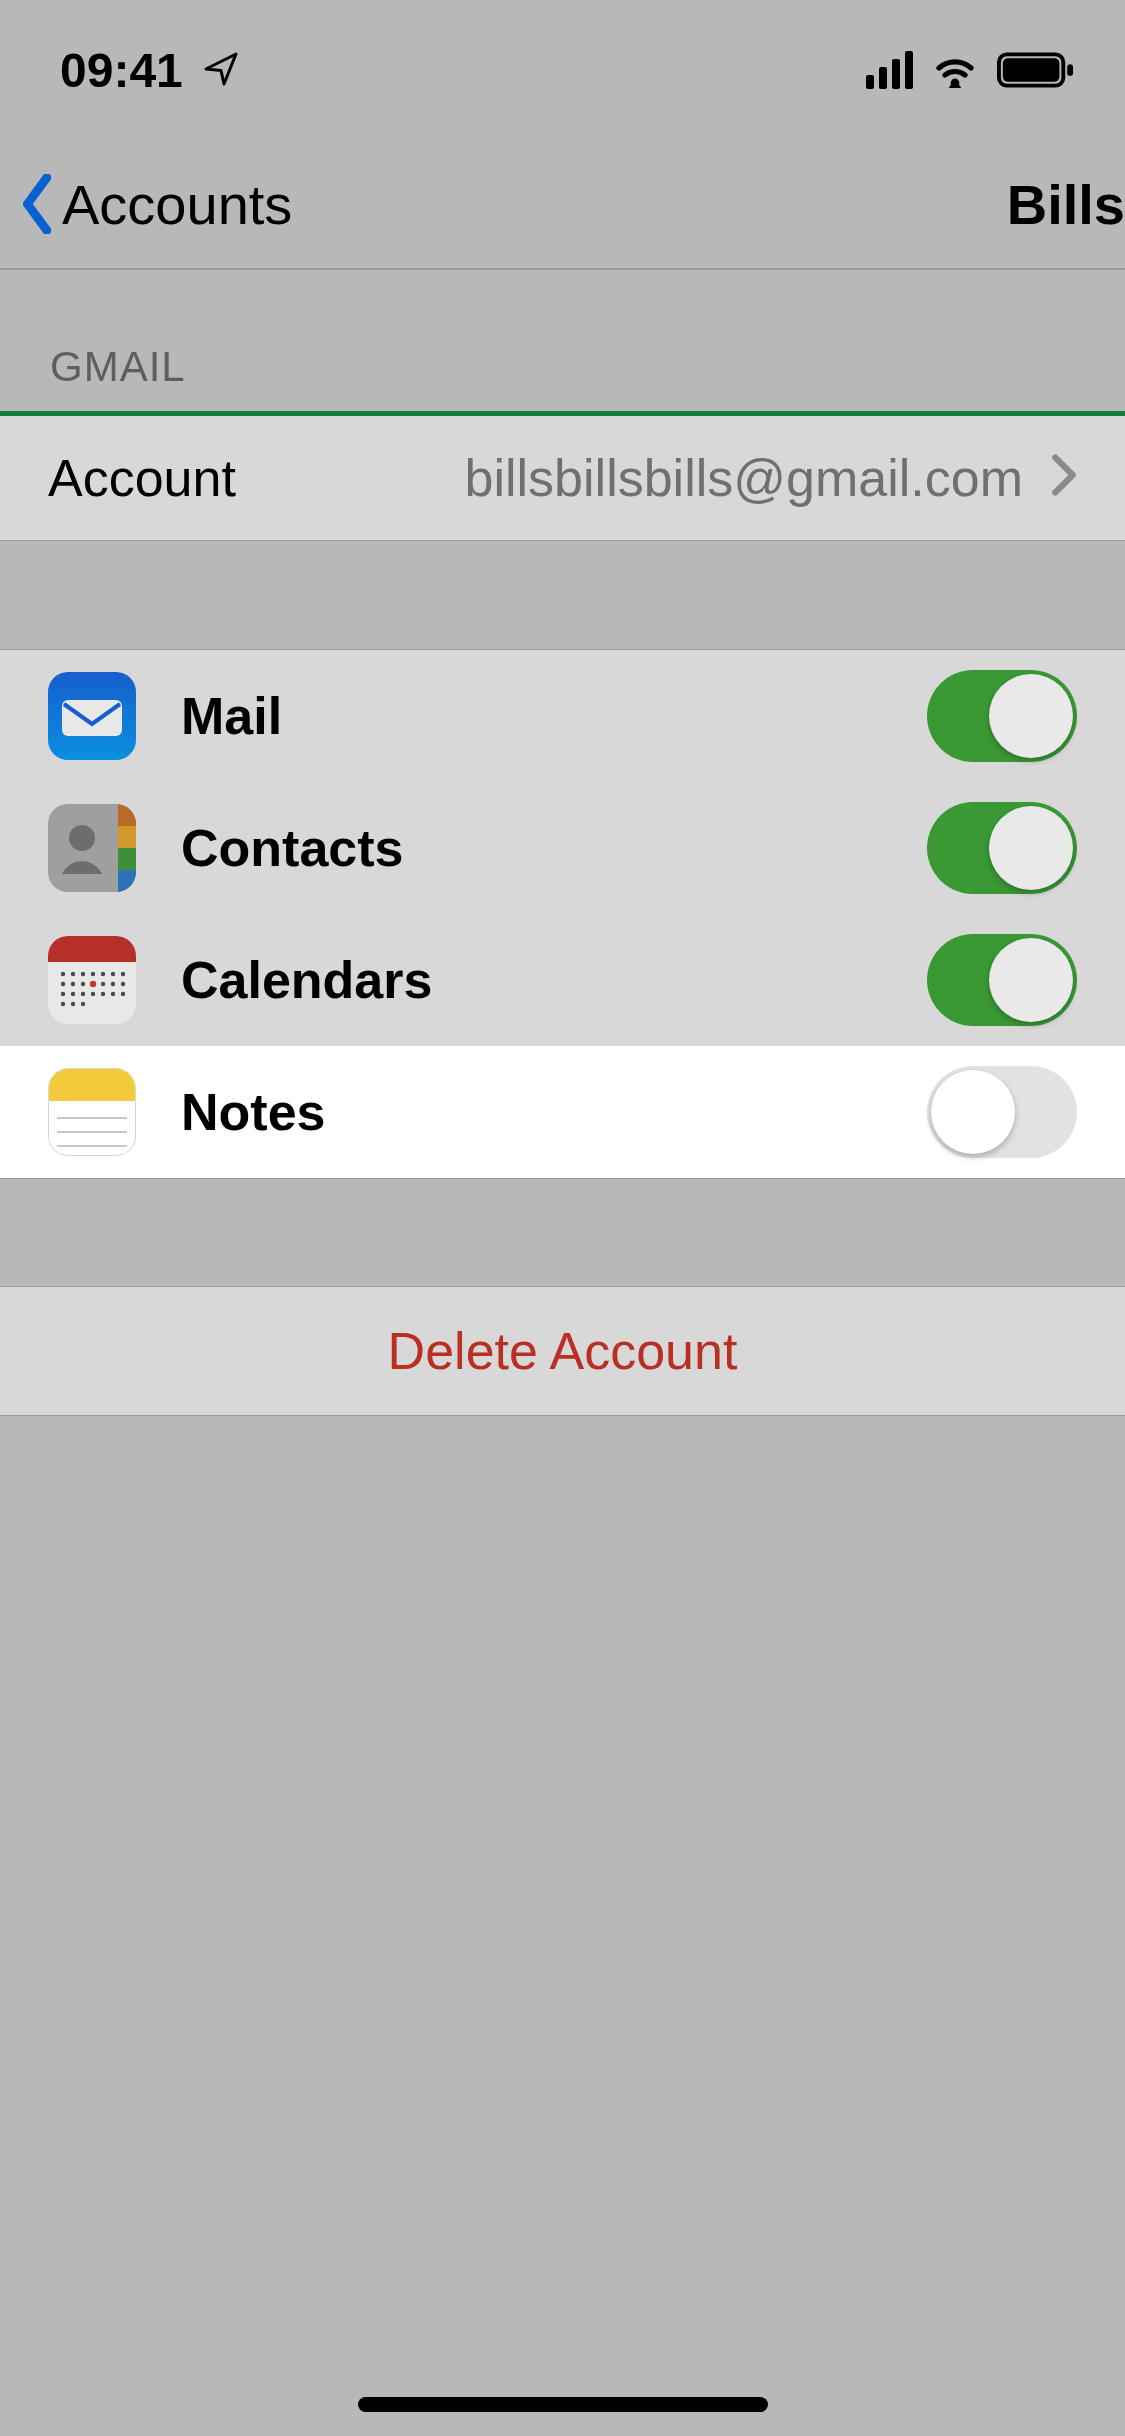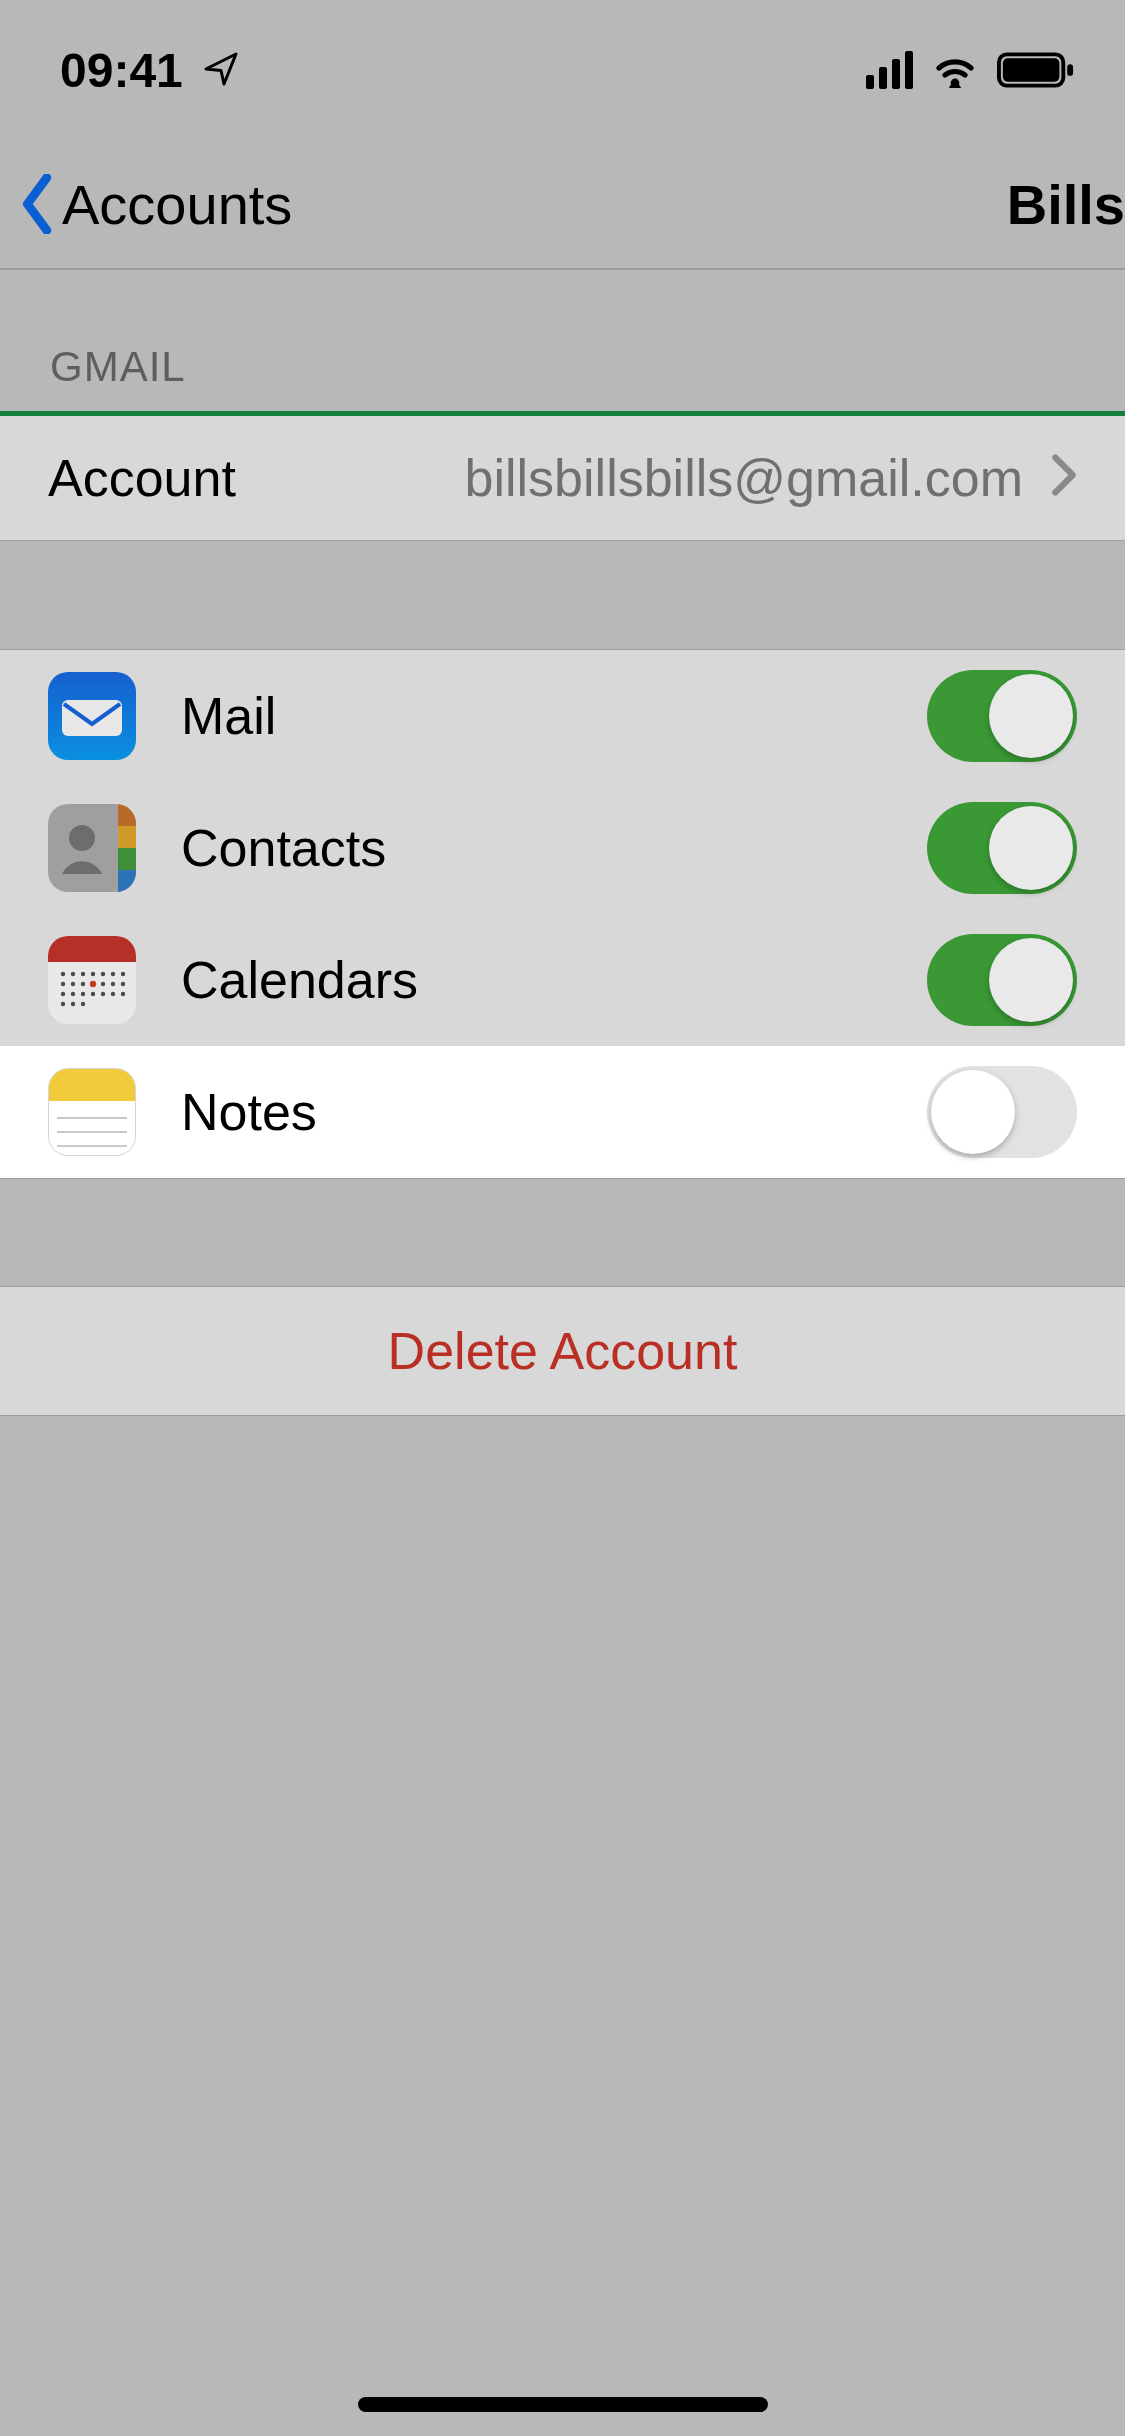--- a/index.html
+++ b/index.html
@@ -66,20 +66,21 @@
 
   
   .toggle-section { }
   .toggle-row {
     display:flex;
     align-items:center;
     min-height:132px;
     padding: 8px 48px;
     font-size:52px;
     color:#000;
+    font-weight:bold;
   }
   .toggle-row-wrap { position:relative; }
   .toggle-row-wrap.first { border-top:1px solid #9c9c9c; }
   .toggle-row-wrap.highlight { background:#fff; }
   .app-icon { width:88px; height:88px; border-radius:20px; margin-right:45px; flex:0 0 auto; position:relative; overflow:hidden; }
   .toggle-row .label { flex:0 0 auto; }
   .toggle-row .spacer { flex:1; }
 
   .toggle { width:150px; height:92px; border-radius:46px; position:relative; }
   .toggle.on { background:#3fa83a; }

